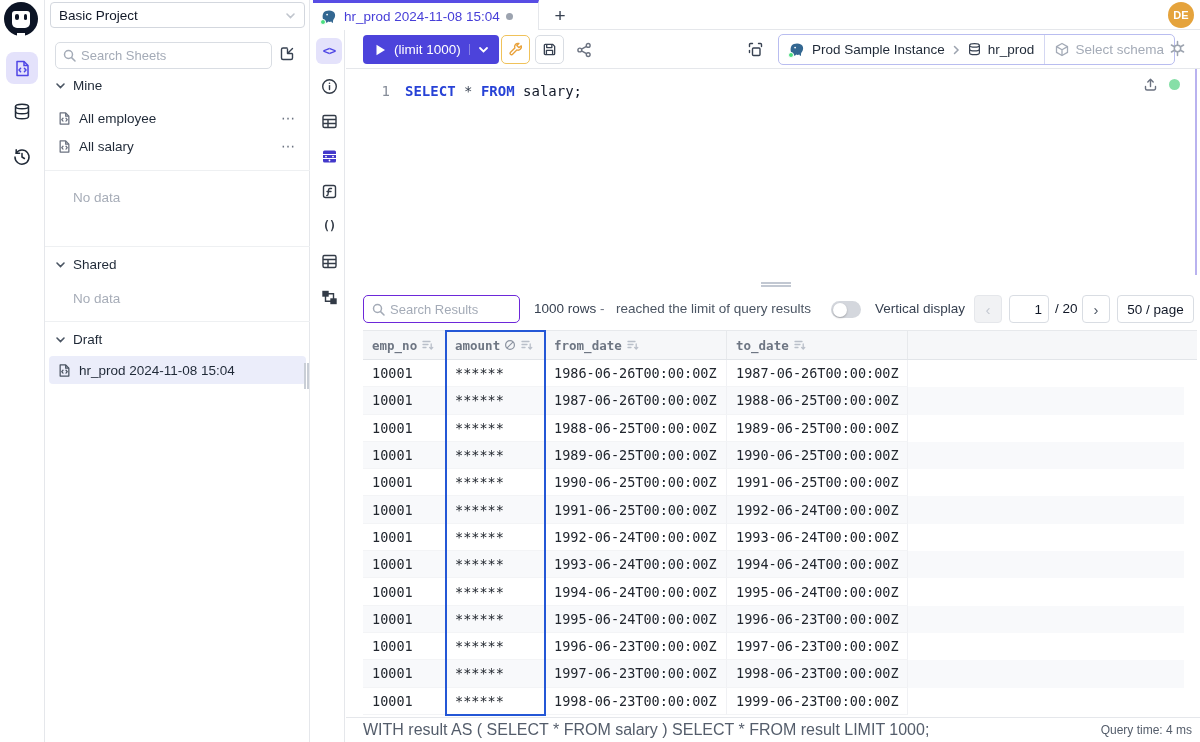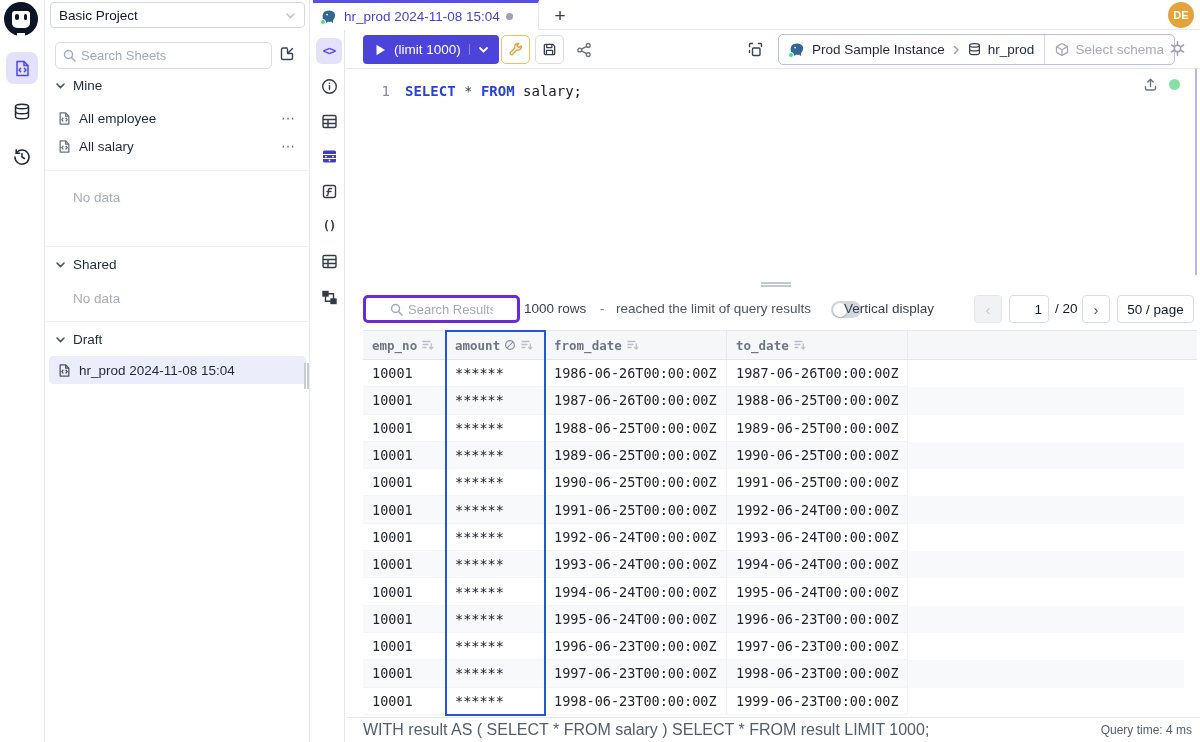--- a/index.html
+++ b/index.html
@@ -86,22 +86,22 @@
   #editor-status-dot { position:absolute; right:20px; top:10px; width:11px; height:11px; border-radius:50%; background:#86dfa7; }
   #overview-ruler { position:absolute; right:3px; top:0px; width:2px; height:206px; background:#b9b2ef; }
 
   
   #splitter { position:absolute; left:0; top:251px; width:854px; height:7px; }
   #splitter .grip { position:absolute; left:415px; top:1px; width:30px; height:2px; background:#c2c8d2; box-shadow:0 3px 0 #c2c8d2; }
 
   
   #results { position:absolute; left:0; top:258px; width:854px; height:429px; }
   #results-toolbar { position:absolute; left:0; top:0; width:854px; height:42px; }
-  #result-search { position:absolute; left:17px; top:7px; width:157px; height:28px; border:3px solid #6d28d9; border-radius:5px;
-    display:flex; align-items:center; gap:5px; padding:0 24px; }
+  #result-search { position:absolute; left:17px; top:7px; width:157px; height:28px; border:1px solid #6d28d9; border-radius:5px;
+    display:flex; align-items:center; gap:5px; padding:0 8px; }
   #result-search input { border:none; outline:none; width:100%; font-size:13px; font-family:inherit; color:#374151; }
   #result-search input::placeholder { color:#a4abb7; }
   .rt-text { position:absolute; top:13px; font-size:13.5px; color:#374151; }
   #limit-note { color:#4b5563;text-align:right; }
   #vd-toggle { position:absolute; left:485px; top:13px; width:30px; height:17px; border-radius:9px; background:#d4d7dd; }
   #vd-toggle .knob { position:absolute; left:1.5px; top:1.5px; width:14px; height:14px; border-radius:50%; background:#fff; box-shadow:0 1px 2px rgba(0,0,0,.25); }
   .pg-btn { position:absolute; top:7px; width:28px; height:28px; border-radius:4px; display:flex; align-items:center; justify-content:center; font-size:15px; }
   #page-prev { left:628px; background:#f1f2f4; border:1px solid #e5e7eb; color:#c3c8d0; }
   #page-next { left:736px; background:#fff; border:1px solid #d9dde3; color:#4b5563; }
   #page-input { position:absolute; left:663px; top:7px; width:40px; height:28px; border:1px solid #d9dde3; border-radius:4px;
@@ -462,27 +462,27 @@
     <div id="results-toolbar">
       <div id="result-search">
         <span>
           <svg width="13" height="13" viewBox="0 0 13 13" fill="none" stroke="#a4abb7" stroke-width="1.5" stroke-linecap="round">
               <circle cx="5.5" cy="5.5" r="4"></circle>
               <path d="M8.6 8.6 12 12"></path>
             </svg>
         </span>
         <input placeholder="Search Results" style="">
       </div>
-      <span class="rt-text" style="left:178px">1000 rows</span>
+      <span class="rt-text" style="left:188px">1000 rows</span>
       <span class="rt-text" style="left:254px;color:#6b7280">-</span>
       <span class="rt-text" id="limit-note" style="left:270px">reached the limit of query results</span>
       <div id="vd-toggle">
           <div class="knob"></div>
         </div>
-      <span class="rt-text" style="left:498px">Vertical display</span>
+      <span class="rt-text" style="left:529px">Vertical display</span>
       <div class="pg-btn" id="page-prev">‹</div>
       <input id="page-input" value="1" style="">
       <span id="page-total">/ 20</span>
       <div class="pg-btn" id="page-next">›</div>
       <div id="page-size">50 / page</div>
     </div>
 
     <div id="table-wrap">
       <div id="thead">
           <div class="th" style="width: 83px;">

